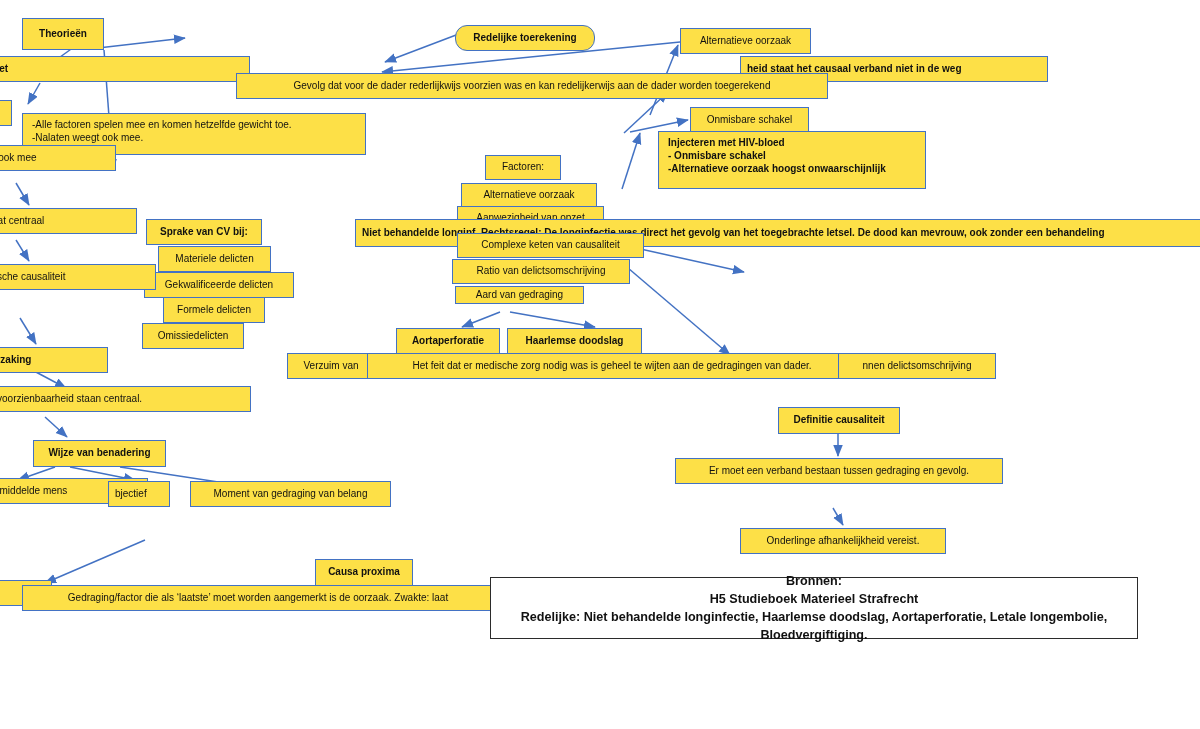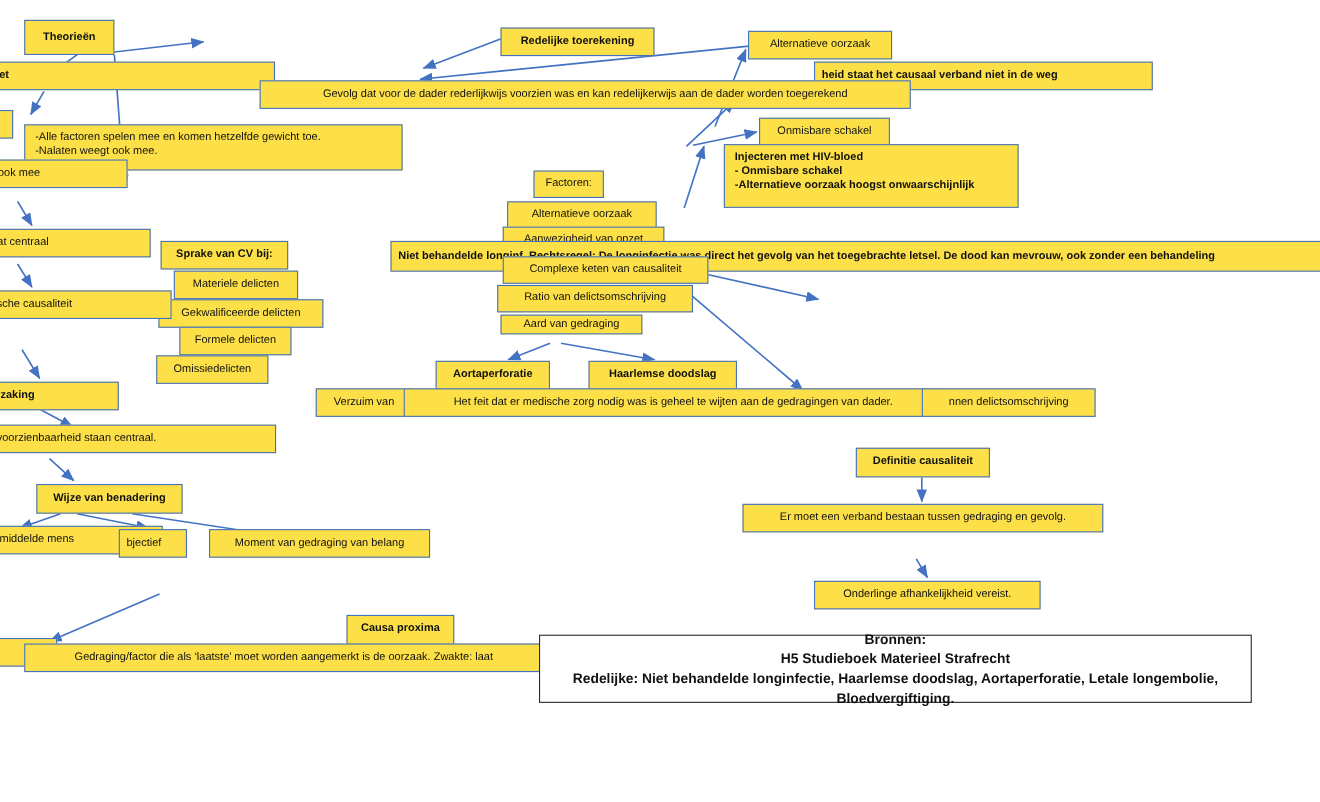--- a/index.html
+++ b/index.html
@@ -101,50 +101,50 @@
         <line x1="510" y1="312" x2="595" y2="327" stroke="#4372c3" stroke-width="1.5" marker-end="url(#ah)"></line>
         <line x1="636" y1="248" x2="744" y2="272" stroke="#4372c3" stroke-width="1.5" marker-end="url(#ah)"></line>
         <line x1="628" y1="268" x2="730" y2="355" stroke="#4372c3" stroke-width="1.5" marker-end="url(#ah)"></line>
         <line x1="838" y1="434" x2="838" y2="456" stroke="#4372c3" stroke-width="1.5" marker-end="url(#ah)"></line>
         <line x1="833" y1="508" x2="843" y2="525" stroke="#4372c3" stroke-width="1.5" marker-end="url(#ah)"></line>
       </g>
   </svg>
   <div id="node-layer">
       <div class="node bold" style="left: 22px; top: 18px; width: 82px; height: 32px;">Theorieën</div>
       <div class="node bold left" style="left: -210px; top: 56px; width: 460px; height: 26px;">longembolie: Gedraging van verdacht is niet</div>
-      <div class="node bold" style="left: 455px; top: 25px; width: 140px; height: 26px;">Redelijke toerekening</div>
+      <div class="node bold" style="left: 455px; top: 25px; width: 140px; height: 26px; border-radius: 12px;">Redelijke toerekening</div>
       <div class="node" style="left: 680px; top: 28px; width: 131px; height: 26px;">Alternatieve oorzaak</div>
       <div class="node bold left" style="left: 740px; top: 56px; width: 308px; height: 26px;">heid staat het causaal verband niet in de weg</div>
       <div class="node" style="left: 236px; top: 73px; width: 592px; height: 26px;">Gevolg dat voor de dader rederlijkwijs voorzien was en kan redelijkerwijs aan de dader worden toegerekend</div>
       <div class="node left" style="left: -60px; top: 100px; width: 72px; height: 26px;">vale</div>
       <div class="node left multiline" style="left: 22px; top: 113px; width: 344px; height: 42px;">-Alle factoren spelen mee en komen hetzelfde gewicht toe.
 -Nalaten weegt ook mee.</div>
       <div class="node left" style="left: -60px; top: 145px; width: 176px; height: 26px;">aken tellen ook mee</div>
       <div class="node" style="left: 690px; top: 107px; width: 119px; height: 26px;">Onmisbare schakel</div>
       <div class="node bold left multiline" style="left: 622px; top: 131px; width: 268px; height: 58px; margin-left: 36px;">Injecteren met HIV-bloed
 - Onmisbare schakel
 -Alternatieve oorzaak hoogst onwaarschijnlijk</div>
-      <div class="node" style="left: 485px; top: 155px; width: 64px; height: 25px;">Factoren:</div>
+      <div class="node" style="left: 485px; top: 155px; width: 76px; height: 25px;">Factoren:</div>
       <div class="node" style="left: 461px; top: 183px; width: 136px; height: 25px;">Alternatieve oorzaak</div>
       <div class="node" style="left: 457px; top: 206px; width: 147px; height: 25px;">Aanwezigheid van opzet</div>
       <div class="node bold left" style="left: 355px; top: 219px; width: 858px; height: 28px;">Niet behandelde longinf. Rechtsregel: De longinfectie was direct het gevolg van het toegebrachte letsel. De dood kan mevrouw, ook zonder een behandeling</div>
       <div class="node" style="left: 457px; top: 233px; width: 187px; height: 25px;">Complexe keten van causaliteit</div>
       <div class="node" style="left: 452px; top: 259px; width: 178px; height: 25px;">Ratio van delictsomschrijving</div>
       <div class="node" style="left: 455px; top: 286px; width: 129px; height: 18px;">Aard van gedraging</div>
       <div class="node bold" style="left: 146px; top: 219px; width: 116px; height: 26px;">Sprake van CV bij:</div>
       <div class="node" style="left: 158px; top: 246px; width: 113px; height: 26px;">Materiele delicten</div>
       <div class="node" style="left: 144px; top: 272px; width: 150px; height: 26px;">Gekwalificeerde delicten</div>
       <div class="node" style="left: 163px; top: 297px; width: 102px; height: 26px;">Formele delicten</div>
       <div class="node" style="left: 142px; top: 323px; width: 102px; height: 26px;">Omissiedelicten</div>
       <div class="node left" style="left: -70px; top: 208px; width: 207px; height: 26px;">e factoren staat centraal</div>
       <div class="node left" style="left: -70px; top: 264px; width: 226px; height: 26px;">een hypothetische causaliteit</div>
       <div class="node bold left" style="left: -55px; top: 347px; width: 163px; height: 26px;">ate veroorzaking</div>
       <div class="node left" style="left: -70px; top: 386px; width: 321px; height: 26px;">gen en diens voorzienbaarheid staan centraal.</div>
       <div class="node bold" style="left: 396px; top: 328px; width: 104px; height: 26px;">Aortaperforatie</div>
-      <div class="node bold" style="left: 535px; top: 328px; width: 135px; height: 26px;">Haarlemse doodslag</div>
+      <div class="node bold" style="left: 507px; top: 328px; width: 135px; height: 26px;">Haarlemse doodslag</div>
       <div class="node" style="left: 287px; top: 353px; width: 88px; height: 26px;">Verzuim van</div>
       <div class="node" style="left: 367px; top: 353px; width: 490px; height: 26px;">Het feit dat er medische zorg nodig was is geheel te wijten aan de gedragingen van dader.</div>
       <div class="node" style="left: 838px; top: 353px; width: 158px; height: 26px;">nnen delictsomschrijving</div>
       <div class="node bold" style="left: 778px; top: 407px; width: 122px; height: 27px;">Definitie causaliteit</div>
       <div class="node" style="left: 675px; top: 458px; width: 328px; height: 26px;">Er moet een verband bestaan tussen gedraging en gevolg.</div>
       <div class="node" style="left: 740px; top: 528px; width: 206px; height: 26px;">Onderlinge afhankelijkheid vereist.</div>
       <div class="node bold" style="left: 33px; top: 440px; width: 133px; height: 27px;">Wijze van benadering</div>
       <div class="node left" style="left: -60px; top: 478px; width: 208px; height: 26px;">aatstaf = gemiddelde mens</div>
       <div class="node left" style="left: 108px; top: 481px; width: 62px; height: 26px;">bjectief</div>
       <div class="node" style="left: 190px; top: 481px; width: 201px; height: 26px;">Moment van gedraging van belang</div>

